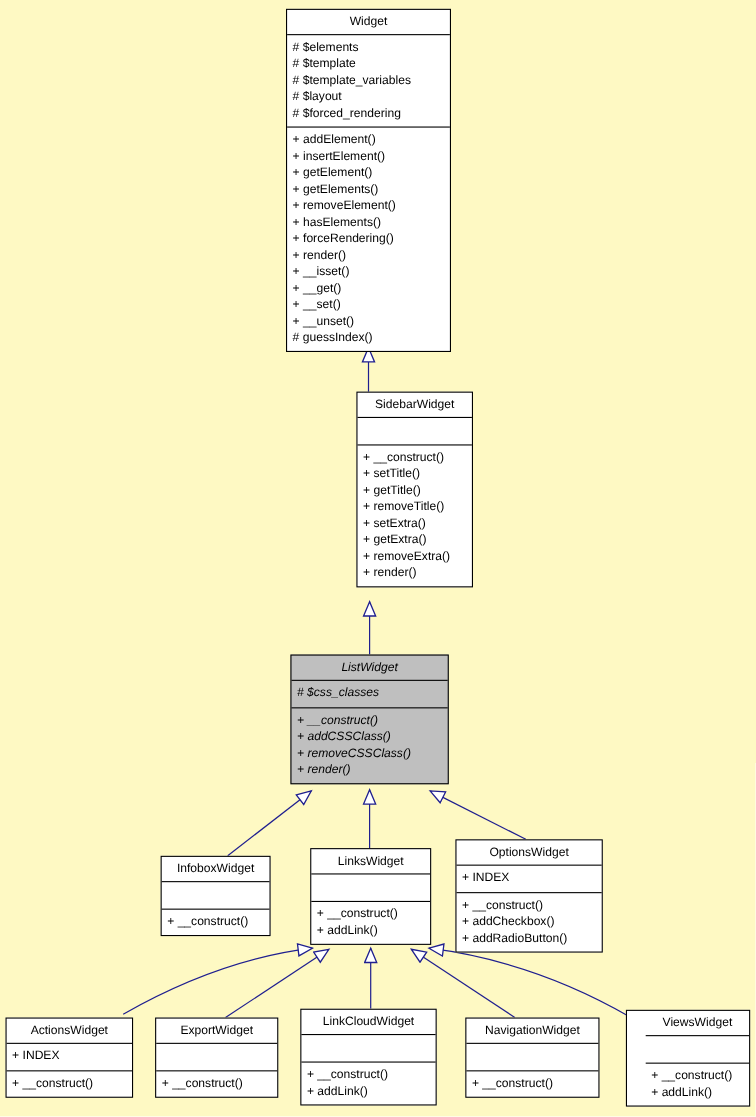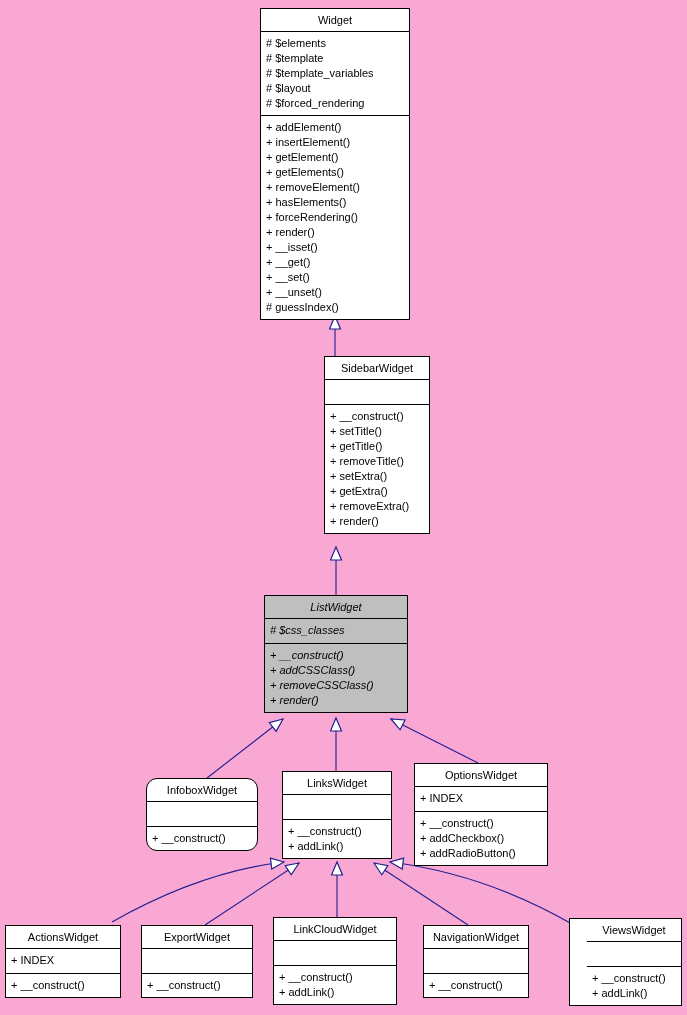--- a/index.html
+++ b/index.html
@@ -1,16 +1,16 @@
 <!DOCTYPE html>
 <html><head>
 <meta charset="utf-8">
 <style>
   html,body{margin:0;padding:0;background:#ffffff;}
-  #canvas{position:relative;width:687px;height:1015px;background:#f9a8d4;overflow:hidden;
+  #canvas{position:relative;width:687px;height:1015px;background:#fef9c3;overflow:hidden;
           font-family:"Liberation Sans",sans-serif;}
   #edges{position:absolute;left:0;top:0;width:687px;height:1015px;pointer-events:none;}
   .uml-node{position:absolute;background:#ffffff;border:1px solid #000;box-sizing:border-box;
             font-size:11px;color:#000;}
   .uml-node.highlight{background:#bfbfbf;}
   .uml-title{text-align:center;padding:4px 4px 3px 4px;border-bottom:1px solid #000;line-height:15px;}
   .uml-section{padding:4px 5px;min-height:24px;box-sizing:border-box;}
   .uml-section.methods{border-top:1px solid #000;}
   .member{line-height:15px;white-space:pre;}
 </style>
@@ -86,21 +86,21 @@
         <div class="member"># $css_classes</div>
       </div>
     <div class="uml-section methods">
         <div class="member">+ __construct()</div>
         <div class="member">+ addCSSClass()</div>
         <div class="member">+ removeCSSClass()</div>
         <div class="member">+ render()</div>
       </div>
   </div>
 
-  <div class="uml-node" style="left:146px;top:778px;width:112px;border-radius:11px;">
+  <div class="uml-node" style="left:146px;top:778px;width:100px;">
     <div class="uml-title">InfoboxWidget</div>
     <div class="uml-section attrs"></div>
     <div class="uml-section methods">
         <div class="member">+ __construct()</div>
       </div>
   </div>
 
   <div class="uml-node" style="left:282px;top:771px;width:110px;">
     <div class="uml-title">LinksWidget</div>
     <div class="uml-section attrs"></div>
@@ -142,21 +142,21 @@
 
   <div class="uml-node" style="left:273px;top:917px;width:124px;">
     <div class="uml-title">LinkCloudWidget</div>
     <div class="uml-section attrs"></div>
     <div class="uml-section methods">
         <div class="member">+ __construct()</div>
         <div class="member">+ addLink()</div>
       </div>
   </div>
 
-  <div class="uml-node" style="left:423px;top:925px;width:106px;">
+  <div class="uml-node" style="left:423px;top:925px;width:122px;">
     <div class="uml-title">NavigationWidget</div>
     <div class="uml-section attrs"></div>
     <div class="uml-section methods">
         <div class="member">+ __construct()</div>
       </div>
   </div>
 
   <div class="uml-node" style="left:569px;top:918px;width:113px;padding-left:17px;">
     <div class="uml-title">ViewsWidget</div>
     <div class="uml-section attrs"></div>

